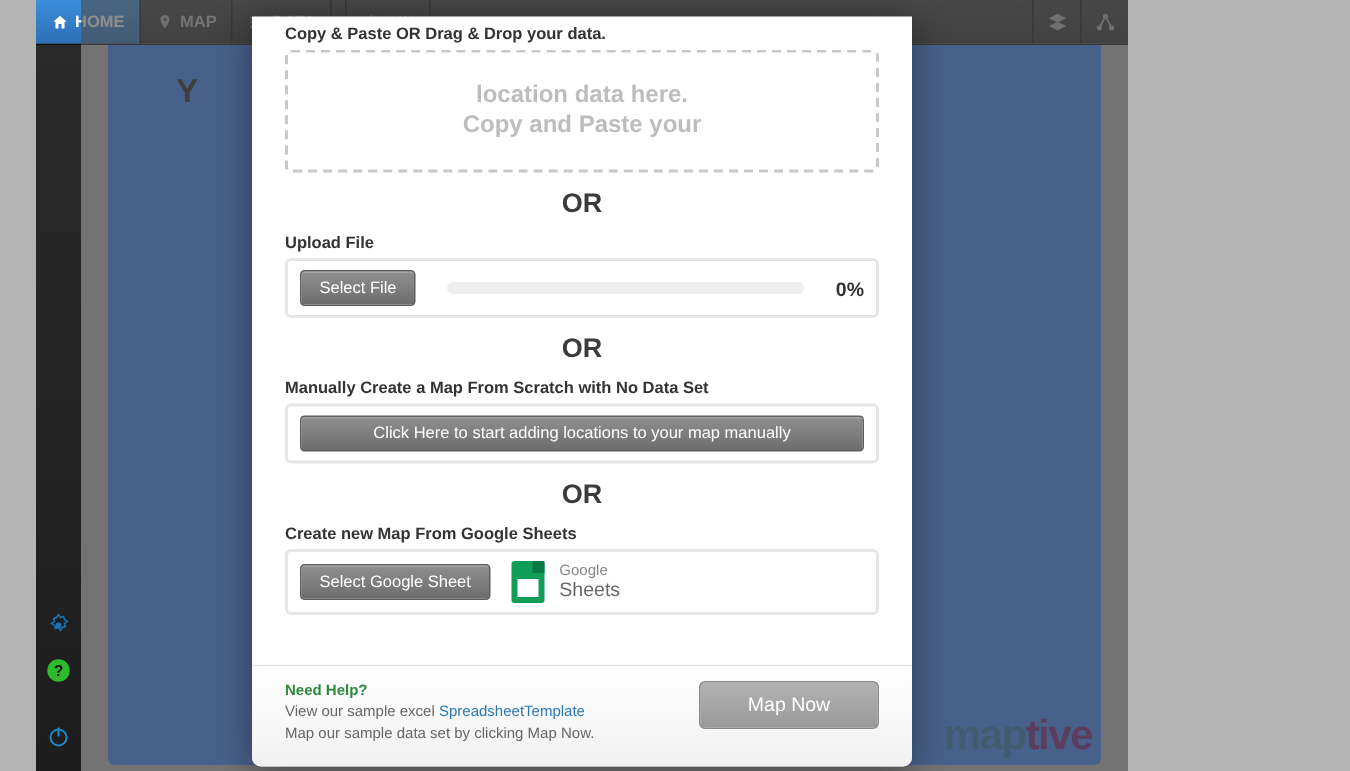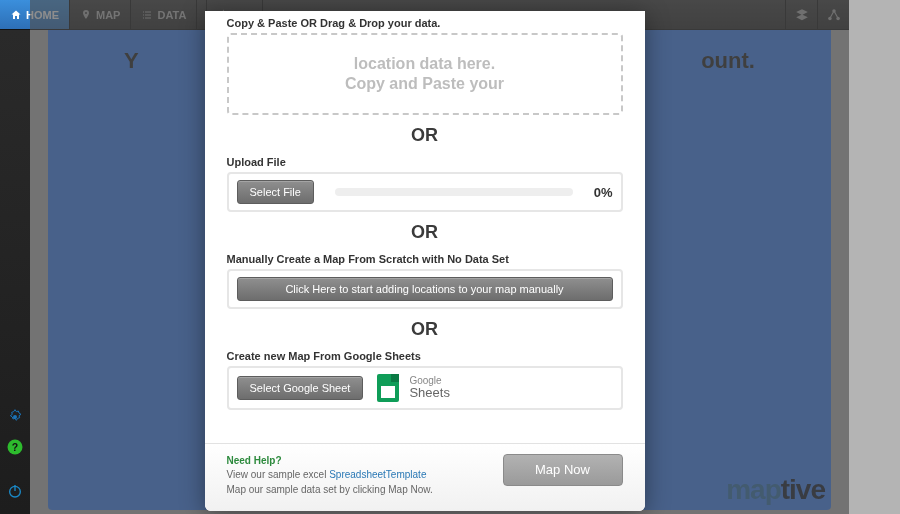--- a/index.html
+++ b/index.html
@@ -1,17 +1,17 @@
 <!DOCTYPE html>
 <html><head>
 <meta charset="utf-8">
 <style>
   * { box-sizing: border-box; margin: 0; padding: 0; font-family: "Segoe UI", Arial, sans-serif; }
   html, body { width: 900px; height: 514px; overflow: hidden; background: #b4b4b4; }
-  .root { position: relative; width: 849px; height: 514px; }
+  .root { position: relative; width: 728px; height: 514px; margin-left: 24px; }
 
   
   .topbar { position: absolute; top: 0; left: 0; right: 0; height: 30px; background: linear-gradient(#3a3a3a,#252525); display: flex; align-items: stretch; z-index: 5; border-bottom: 1px solid #111; }
   .topbar .tab { display: flex; align-items: center; gap: 4px; padding: 0 10px; font-size: 11px; font-weight: bold; color: #b8b8b8; border-right: 1px solid #111; cursor: pointer; }
   .topbar .tab.active { background: linear-gradient(#3b8fdc,#2d6fb6); color: #fff; }
   .topbar .tab .ico { display: inline-flex; }
   .topbar .spacer-small { width: 10px; border-right: 1px solid #111; }
   .topbar .undo { display:flex; align-items:center; gap:5px; padding:0 10px; font-size:11px; color:#aaa; border-right:1px solid #111; }
   .topbar .flex { flex:1; }
   .topbar .rbtn { width:32px; display:flex; align-items:center; justify-content:center; border-left:1px solid #111; color:#aaa; }
@@ -22,21 +22,21 @@
   .sidebar .sbtn { width:30px; height:30px; display:flex; align-items:center; justify-content:center; color:#1a73b7; }
   .sidebar .help { color:#2dbb2d; }
   .sidebar .help svg circle { fill:#2dbb2d; }
   .sidebar .power { color:#1a73b7; }
 
   
   .page-bg { position:absolute; top:30px; left:30px; right:0; bottom:0; background:#b4b4b4; }
   .page-bg .card { position:absolute; top:0; left:18px; right:18px; height:480px; background:#3b82f6; border-radius:0 0 4px 4px; padding:18px 42px; }
   .page-bg h1 { font-size:22px; font-weight:bold; color:#222; text-align:center; }
   .logo { position:absolute; right:24px; bottom:8px; font-size:28px; font-weight:bold; color:#2b6fa8; letter-spacing:-1px; }
-  .logo .t { color:#0f172a; }
+  .logo .t { color:#701a75; }
 
   
   .overlay { position:absolute; top:0; left:30px; right:0; bottom:0; background:rgba(80,80,80,0.65); z-index:10; }
 
   
   .modal { position:absolute; top:11px; left:50%; transform:translateX(-50%); width:440px; height:500px; background:#fff; border-radius:0 0 6px 6px; box-shadow:0 4px 24px rgba(0,0,0,0.4); z-index:20; display:flex; flex-direction:column; }
   .modal-body { flex:1; padding:6px 22px 0 22px; overflow:hidden; }
   .modal .sect-label { font-size:11px; font-weight:bold; color:#333; margin-bottom:4px; }
   .modal .dropzone { border:2px dashed #c8c8c8; border-radius:4px; height:82px; display:flex; align-items:center; justify-content:center; text-align:center; color:#bdbdbd; font-weight:bold; font-size:16px; line-height:1.25; }
   .modal .or { text-align:center; font-size:18px; font-weight:bold; color:#3b3b3b; margin:10px 0; }

